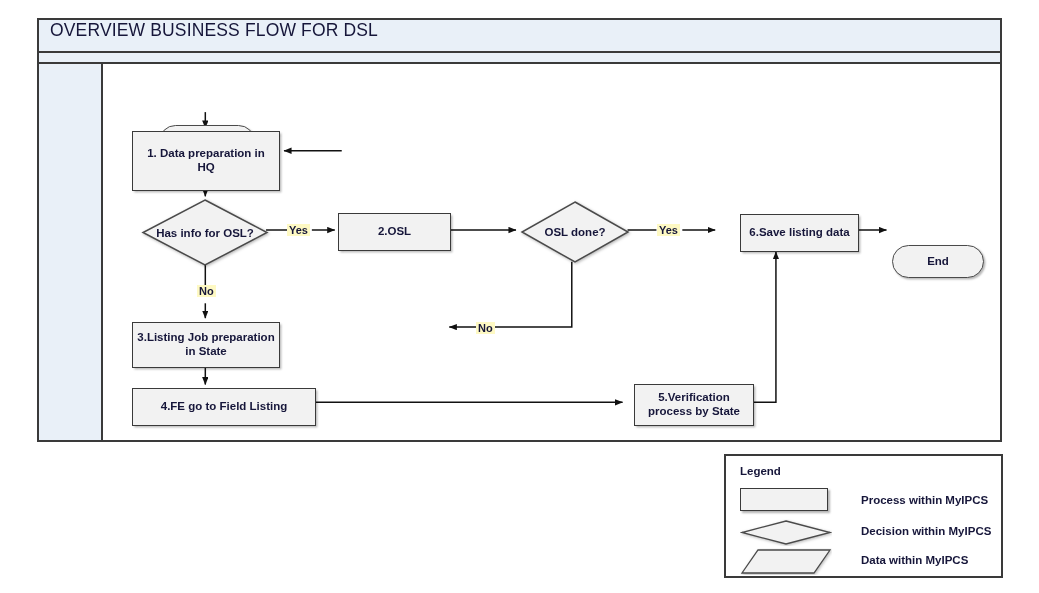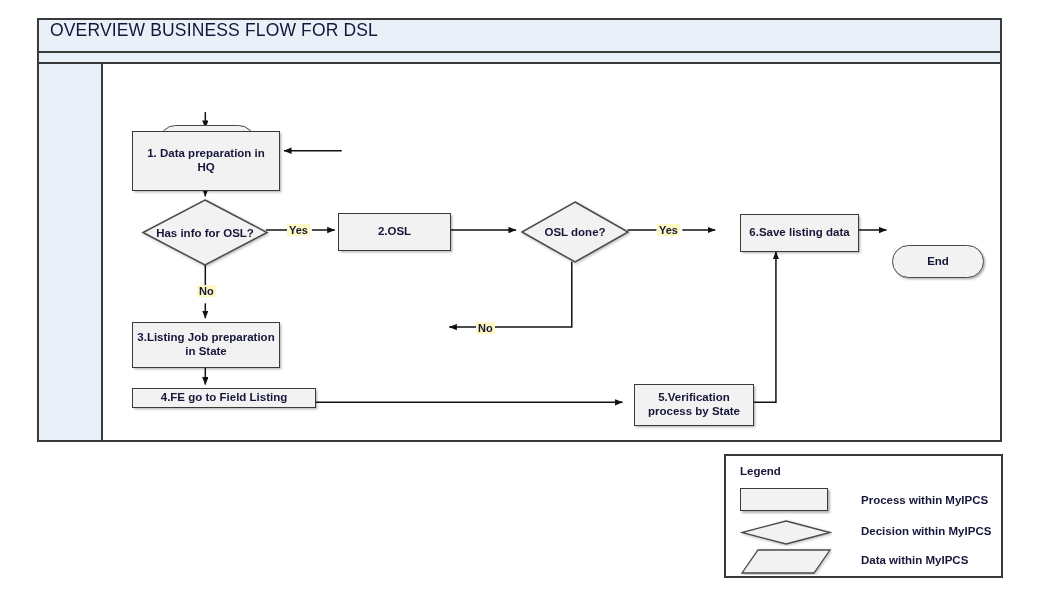--- a/index.html
+++ b/index.html
@@ -319,21 +319,21 @@
       <span>End</span>
     </div>
 
     <div class="node process" style="left:93px; top:302px; width:148px; height:46px;">
       <div>
         <div>3.Listing Job preparation</div>
         <div>in State</div>
       </div>
     </div>
 
-    <div class="node process" style="left:93px; top:368px; width:184px; height:20px;">
+    <div class="node process" style="left:93px; top:368px; width:184px; height:38px;">
       <span>4.FE go to Field Listing</span>
     </div>
 
     <div class="node process" style="left:595px; top:364px; width:120px; height:42px;">
       <div>
         <div>5.Verification</div>
         <div>process by State</div>
       </div>
     </div>
 

